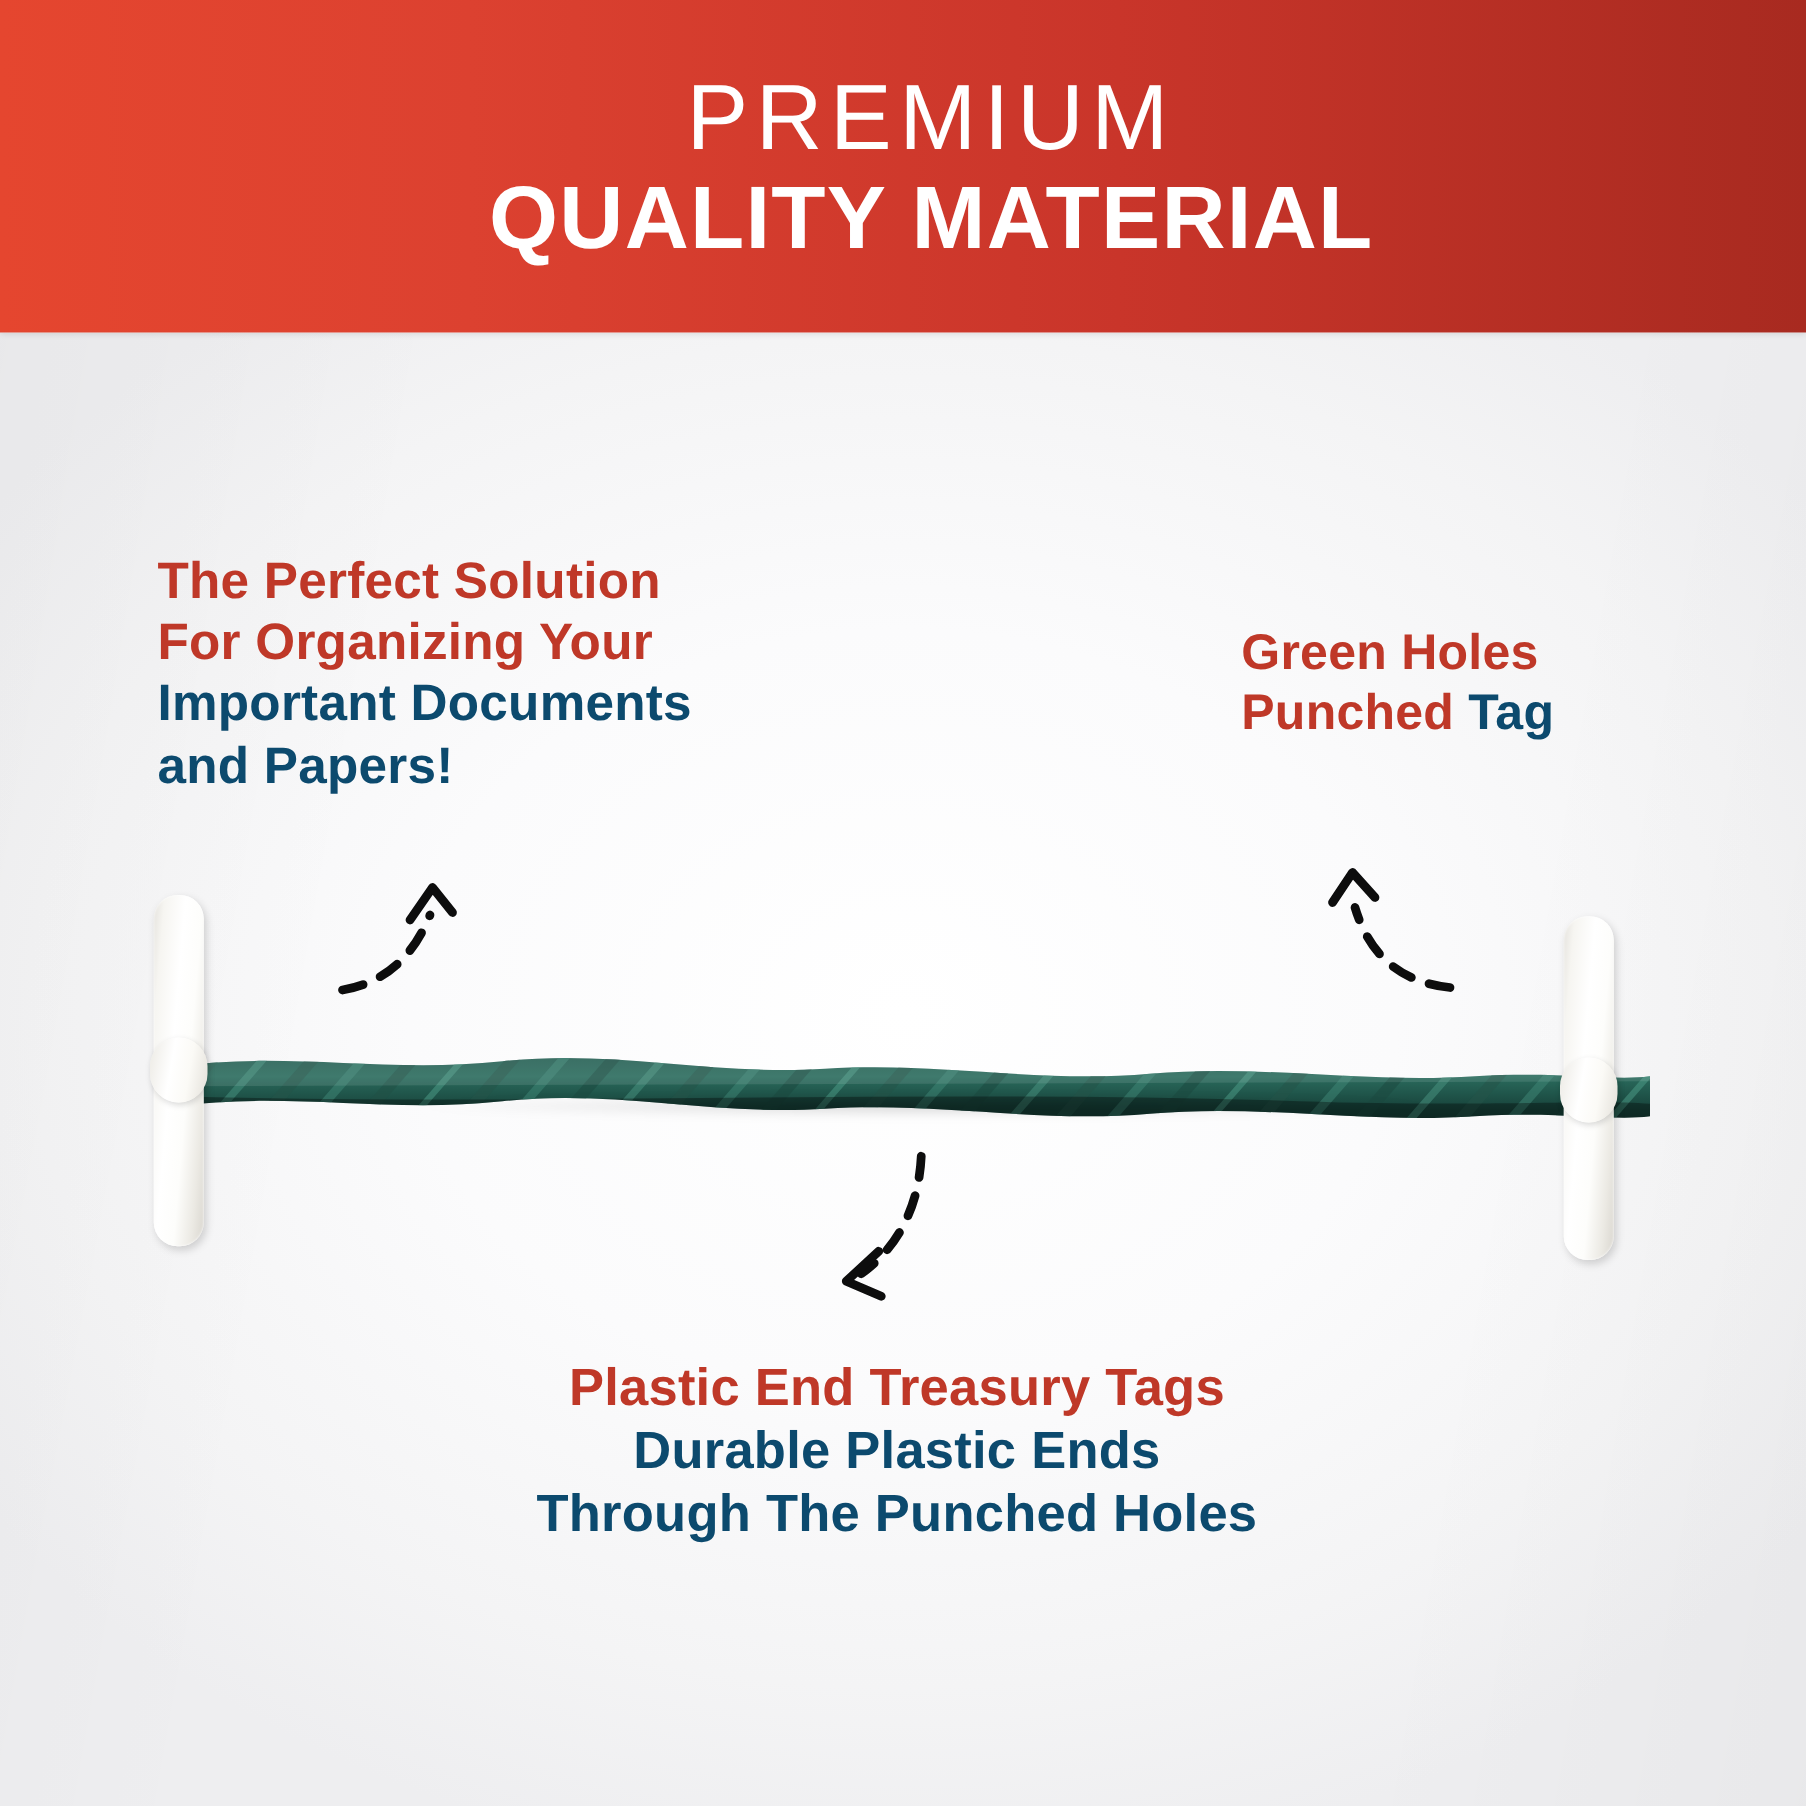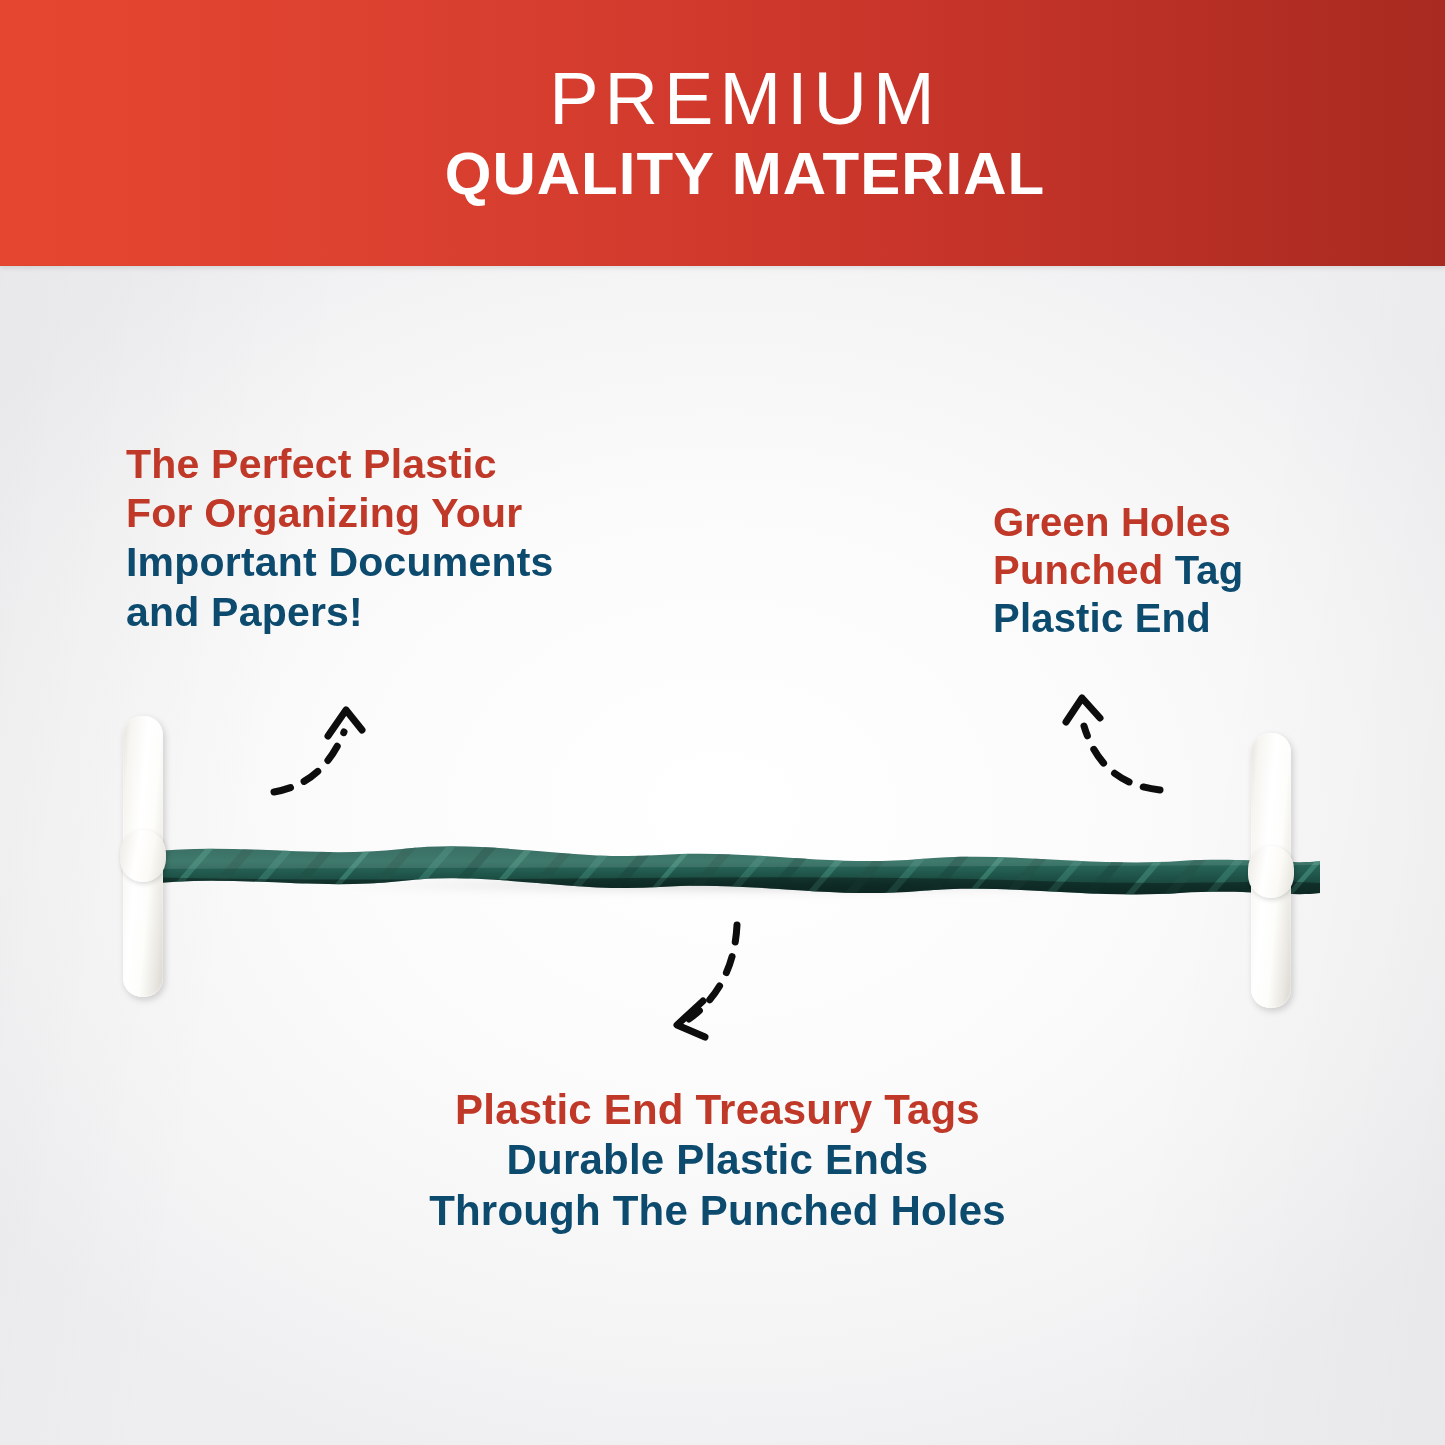--- a/index.html
+++ b/index.html
@@ -55,21 +55,21 @@
     color: #ffffff;
     font-size: 74px;
     font-weight: 400;
     letter-spacing: 6px;
     line-height: 1.0;
     white-space: nowrap;
     margin-bottom: 8px;
   }
   .banner-line2 {
     color: #ffffff;
-    font-size: 60px;
+    font-size: 71px;
     font-weight: 700;
     letter-spacing: 1px;
     line-height: 1.0;
     white-space: nowrap;
   }
 
   
   .callout {
     position: absolute;
     font-weight: 700;
@@ -285,32 +285,31 @@
     <path d="M120,112 C 82,108 56,88 44,48" stroke="#0d0d0d" stroke-width="7" fill="none" stroke-linecap="round" stroke-dasharray="17 15"></path>
     <path d="M26,44 L42,20 L60,40" stroke="#0d0d0d" stroke-width="7" fill="none" stroke-linecap="round" stroke-linejoin="round"></path>
   </svg>
 
   <svg class="arrow" id="arrow-bottom" viewBox="0 0 145 130">
     <path d="M82,10 C 80,52 62,84 34,104" stroke="#0d0d0d" stroke-width="7" fill="none" stroke-linecap="round" stroke-dasharray="17 15"></path>
     <path d="M48,86 L22,110 L50,122" stroke="#0d0d0d" stroke-width="7" fill="none" stroke-linecap="round" stroke-linejoin="round"></path>
   </svg>
 
   <div class="callout" id="callout-left">
-    <span class="red">The Perfect Plastic</span>
+    <span class="red">The Perfect Solution</span>
     <span class="red">For Organizing Your</span>
     <span class="dark">Important Documents</span>
     <span class="dark">and Papers!</span>
   </div>
 
   <div class="callout" id="callout-right">
     <span class="red">Green Holes</span>
     <span class="mixed">
       <span class="red">Punched</span><span class="dark"> Tag</span>
     </span>
-    <span class="dark">Plastic End</span>
   </div>
 
   <div class="callout" id="callout-bottom">
     <span class="red">Plastic End Treasury Tags</span>
     <span class="dark">Durable Plastic Ends</span>
     <span class="dark">Through The Punched Holes</span>
   </div>
 
 </div>
 

